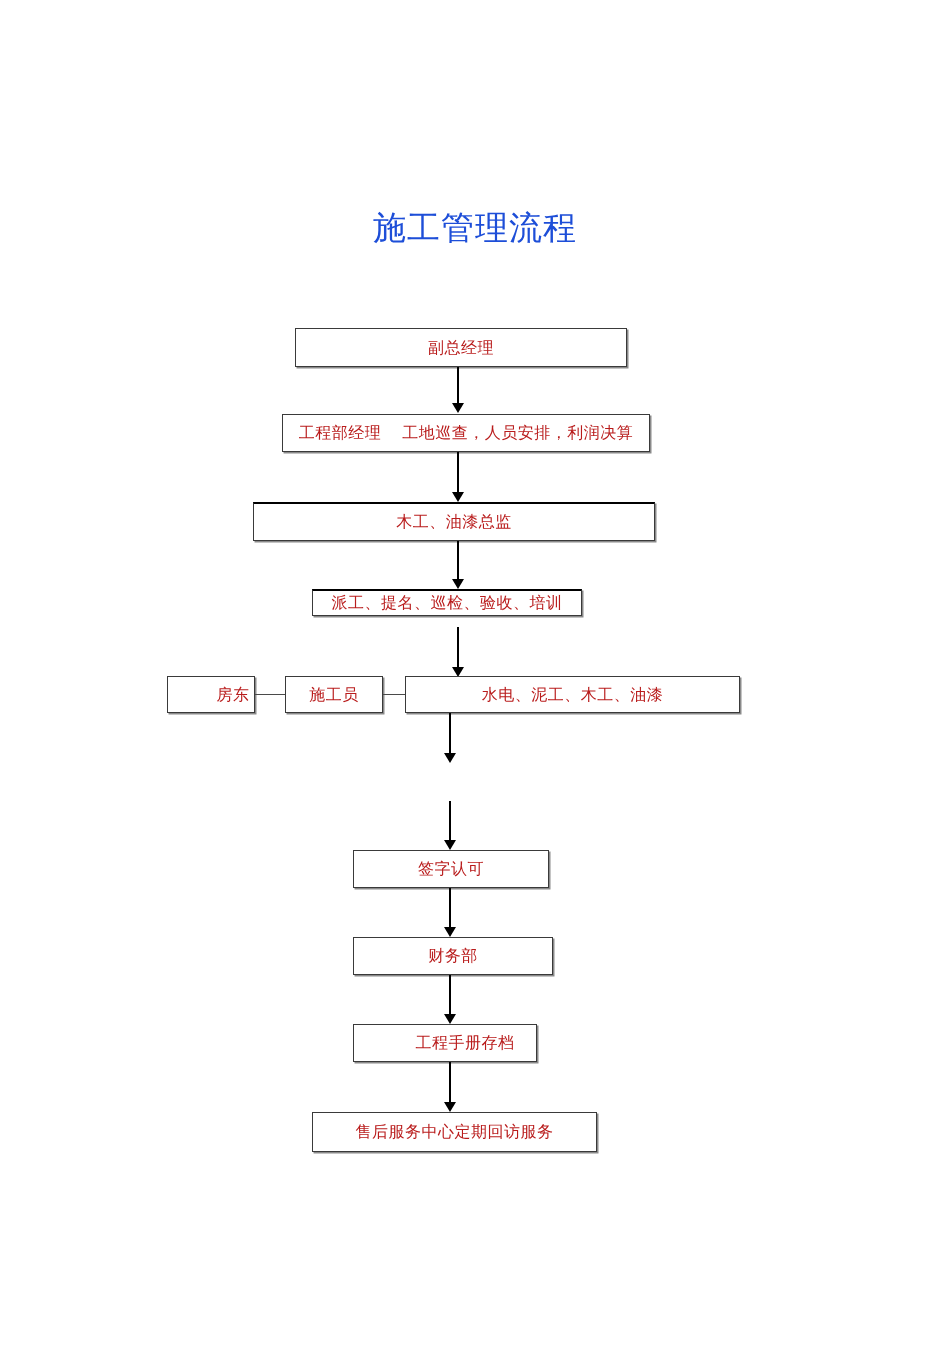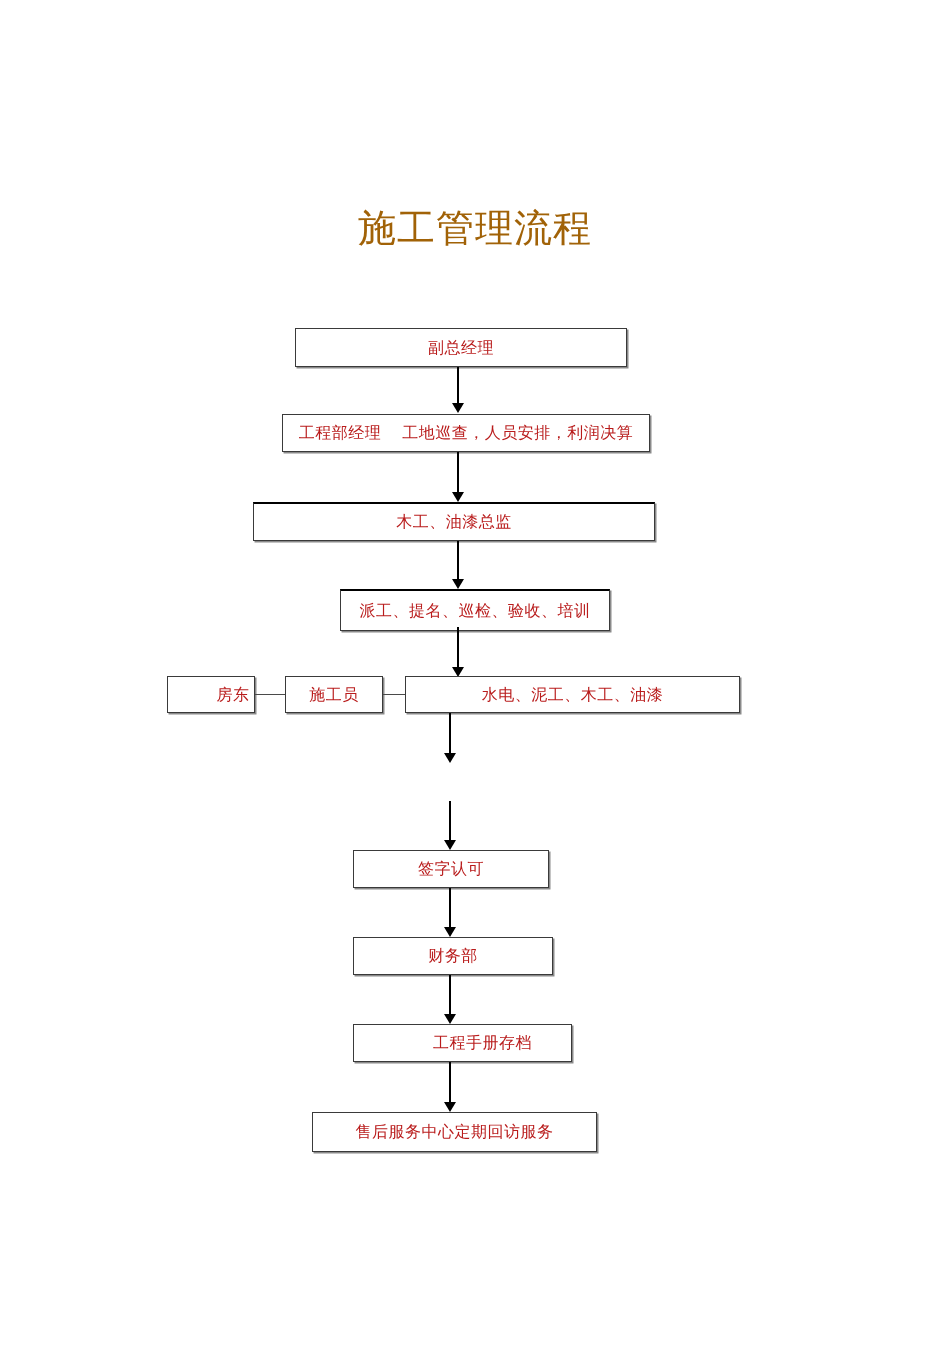--- a/index.html
+++ b/index.html
@@ -18,25 +18,25 @@
     height: 1345px;
     background: #ffffff;
     overflow: hidden;
   }
   #chart-title {
     position: absolute;
     left: 0;
     top: 205px;
     width: 950px;
     text-align: center;
-    font-size: 38px;
+    font-size: 33px;
     line-height: 46px;
     letter-spacing: 1px;
     font-family: "Liberation Serif", "DejaVu Serif", serif;
-    color: #a16207;
+    color: #1d4ed8;
     white-space: nowrap;
   }
   
   .node {
     position: absolute;
     box-sizing: border-box;
     border: 1px solid #3a3a3a;
     background: #ffffff;
     display: flex;
     align-items: center;
@@ -94,21 +94,21 @@
   <div class="connector v-line" style="left:457px; top:452px; height:43px;"></div>
   <div class="arrow-head" style="left:452px; top:492px;"></div>
 
   <div class="node thick-top" style="left:253px; top:502px; width:402px; height:39px;">
     <span>木工、油漆总监</span>
   </div>
 
   <div class="connector v-line" style="left:457px; top:541px; height:42px;"></div>
   <div class="arrow-head" style="left:452px; top:579px;"></div>
 
-  <div class="node thick-top" style="left:312px; top:589px; width:270px; height:42px;margin-left:28px;">
+  <div class="node thick-top" style="left:312px; top:589px; width:270px; height:27px;">
     <span>派工、提名、巡检、验收、培训</span>
   </div>
 
   <div class="connector v-line" style="left:457px; top:627px; height:43px;"></div>
   <div class="arrow-head" style="left:452px; top:667px;"></div>
 
   <div class="node" style="left:167px; top:676px; width:88px; height:37px;padding-left:44px;">
     <span>房东</span>
   </div>
 
@@ -138,21 +138,21 @@
   <div class="connector v-line" style="left:449px; top:888px; height:42px;"></div>
   <div class="arrow-head" style="left:444px; top:927px;"></div>
 
   <div class="node" style="left:353px; top:937px; width:200px; height:38px;">
     <span>财务部</span>
   </div>
 
   <div class="connector v-line" style="left:449px; top:975px; height:42px;"></div>
   <div class="arrow-head" style="left:444px; top:1014px;"></div>
 
-  <div class="node" style="left:353px; top:1024px; width:219px; height:38px;padding-left:40px;">
+  <div class="node" style="left:353px; top:1024px; width:184px; height:38px;padding-left:40px;">
     <span>工程手册存档</span>
   </div>
 
   <div class="connector v-line" style="left:449px; top:1062px; height:43px;"></div>
   <div class="arrow-head" style="left:444px; top:1102px;"></div>
 
   <div class="node" style="left:312px; top:1112px; width:285px; height:40px;">
     <span>售后服务中心定期回访服务</span>
   </div>
 

